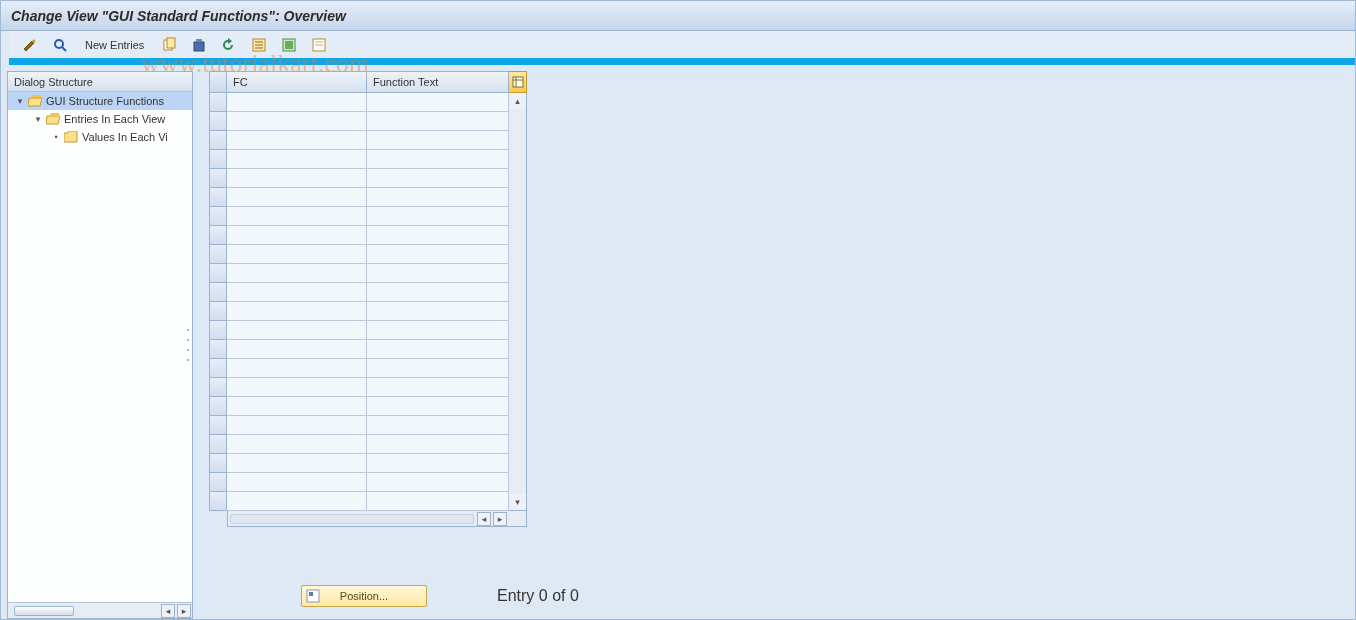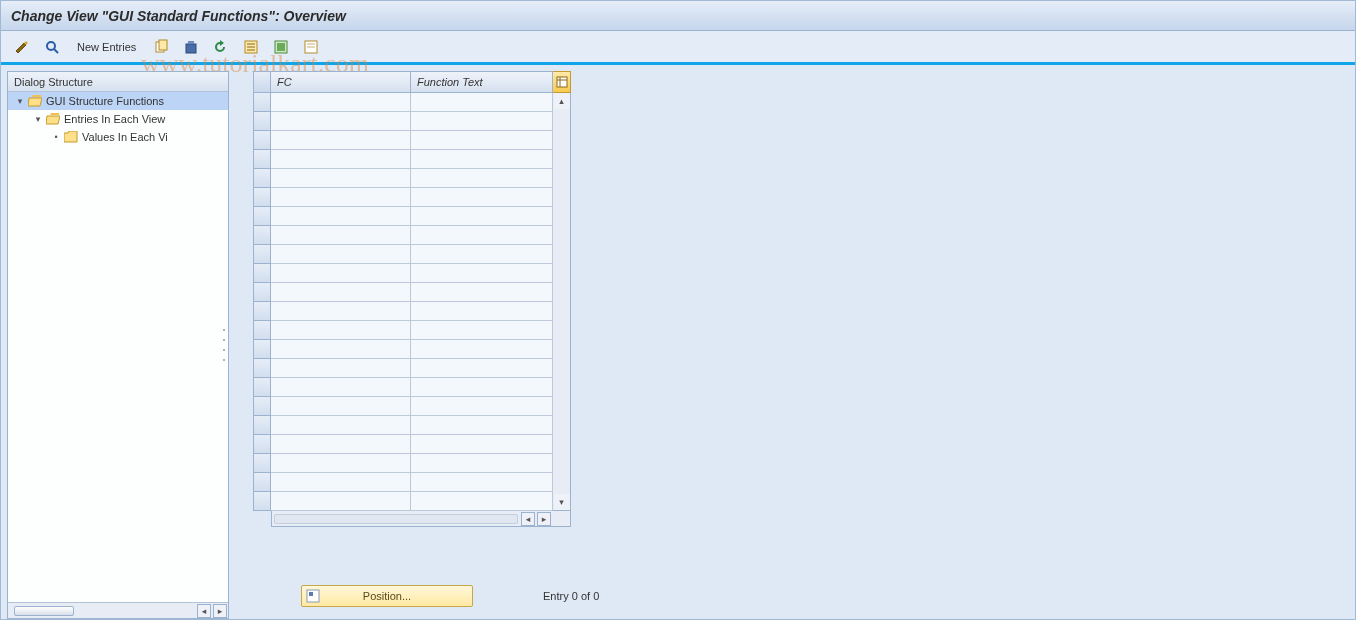--- a/index.html
+++ b/index.html
@@ -27,25 +27,26 @@
     font-style: italic;
     font-weight: bold;
     font-size: 14px;
     color: #2b2b2b;
   }
 
   
   .toolbar {
     height: 34px;
     background: #e4ecf7;
-    border-bottom: 3px solid #0ea5e9;
+    border-bottom: 7px solid #0ea5e9;
     display: flex;
     align-items: center;
     padding: 0 8px;
     gap: 4px;
+    margin-left: 8px;
   }
   .tool-btn {
     height: 22px;
     min-width: 22px;
     padding: 0 4px;
     display: inline-flex;
     align-items: center;
     justify-content: center;
     border: 1px solid transparent;
     border-radius: 3px;
@@ -65,24 +66,24 @@
 
   
   .main {
     display: flex;
     height: calc(100% - 64px);
     position: relative;
   }
 
   
   .left-panel {
-    width: 222px;
+    width: 186px;
     background: #f5f8fc;
     border: 1px solid #9cb3cf;
-    margin: 6px 16px 0 6px;
+    margin: 6px 8px 0 6px;
     display: flex;
     flex-direction: column;
     position: relative;
   }
   .left-header {
     height: 20px;
     background: linear-gradient(to bottom,#eef3fa,#d6e1ef);
     border-bottom: 1px solid #b3c2d6;
     display:flex;
     align-items:center;
@@ -170,21 +171,21 @@
   }
   .grid-header {
     display:flex;
     height:22px;
   }
   .gh-cell {
     background: linear-gradient(to bottom,#eef3fa,#d6e1ef);
     border:1px solid #9cb3cf;
     border-left:none;
     display:flex; align-items:center;
-    padding:0 6px; font-size:11px; color:#333;font-style:italic;
+    padding:0 6px; font-size:11px; color:#333;
   }
   .gh-cell.fc { width:140px; }
   .gh-cell.ft { flex:1; }
   .gh-corner {
     width:18px;
     background: linear-gradient(to bottom,#ffe9a8,#f8c94f);
     border:1px solid #c59a2e; border-left:none;
     display:flex;align-items:center;justify-content:center;
   }
   .gh-corner svg rect { fill:#fff; stroke:#8a6a1a; }
@@ -230,33 +231,33 @@
   
   .bottom-bar {
     position:absolute;
     bottom:12px;
     left:200px;
     display:flex;
     align-items:center;
     gap:70px;
   }
   .position-btn {
-    width:172px; height:22px;
+    width:126px; height:22px;
     background: linear-gradient(to bottom,#fff7da,#ffe9a2);
     border:1px solid #c8a64a;
     border-radius:2px;
     display:flex; align-items:center; justify-content:center;
     font-size:11px; color:#5a4a1a;
     cursor:pointer;
     position:relative;
   }
   .position-btn .p-icon {
     position:absolute; left:4px; top:3px;
   }
-  .entry-text { font-size:11px; color:#333; }
+  .entry-text { font-size:16px; color:#333; }
 
   
   .watermark {
     position:absolute;
     top:48px; left:140px;
     font-size:26px;
     font-family: Georgia, serif;
     color: rgba(218,130,60,0.45);
     pointer-events:none;
     white-space:nowrap;

